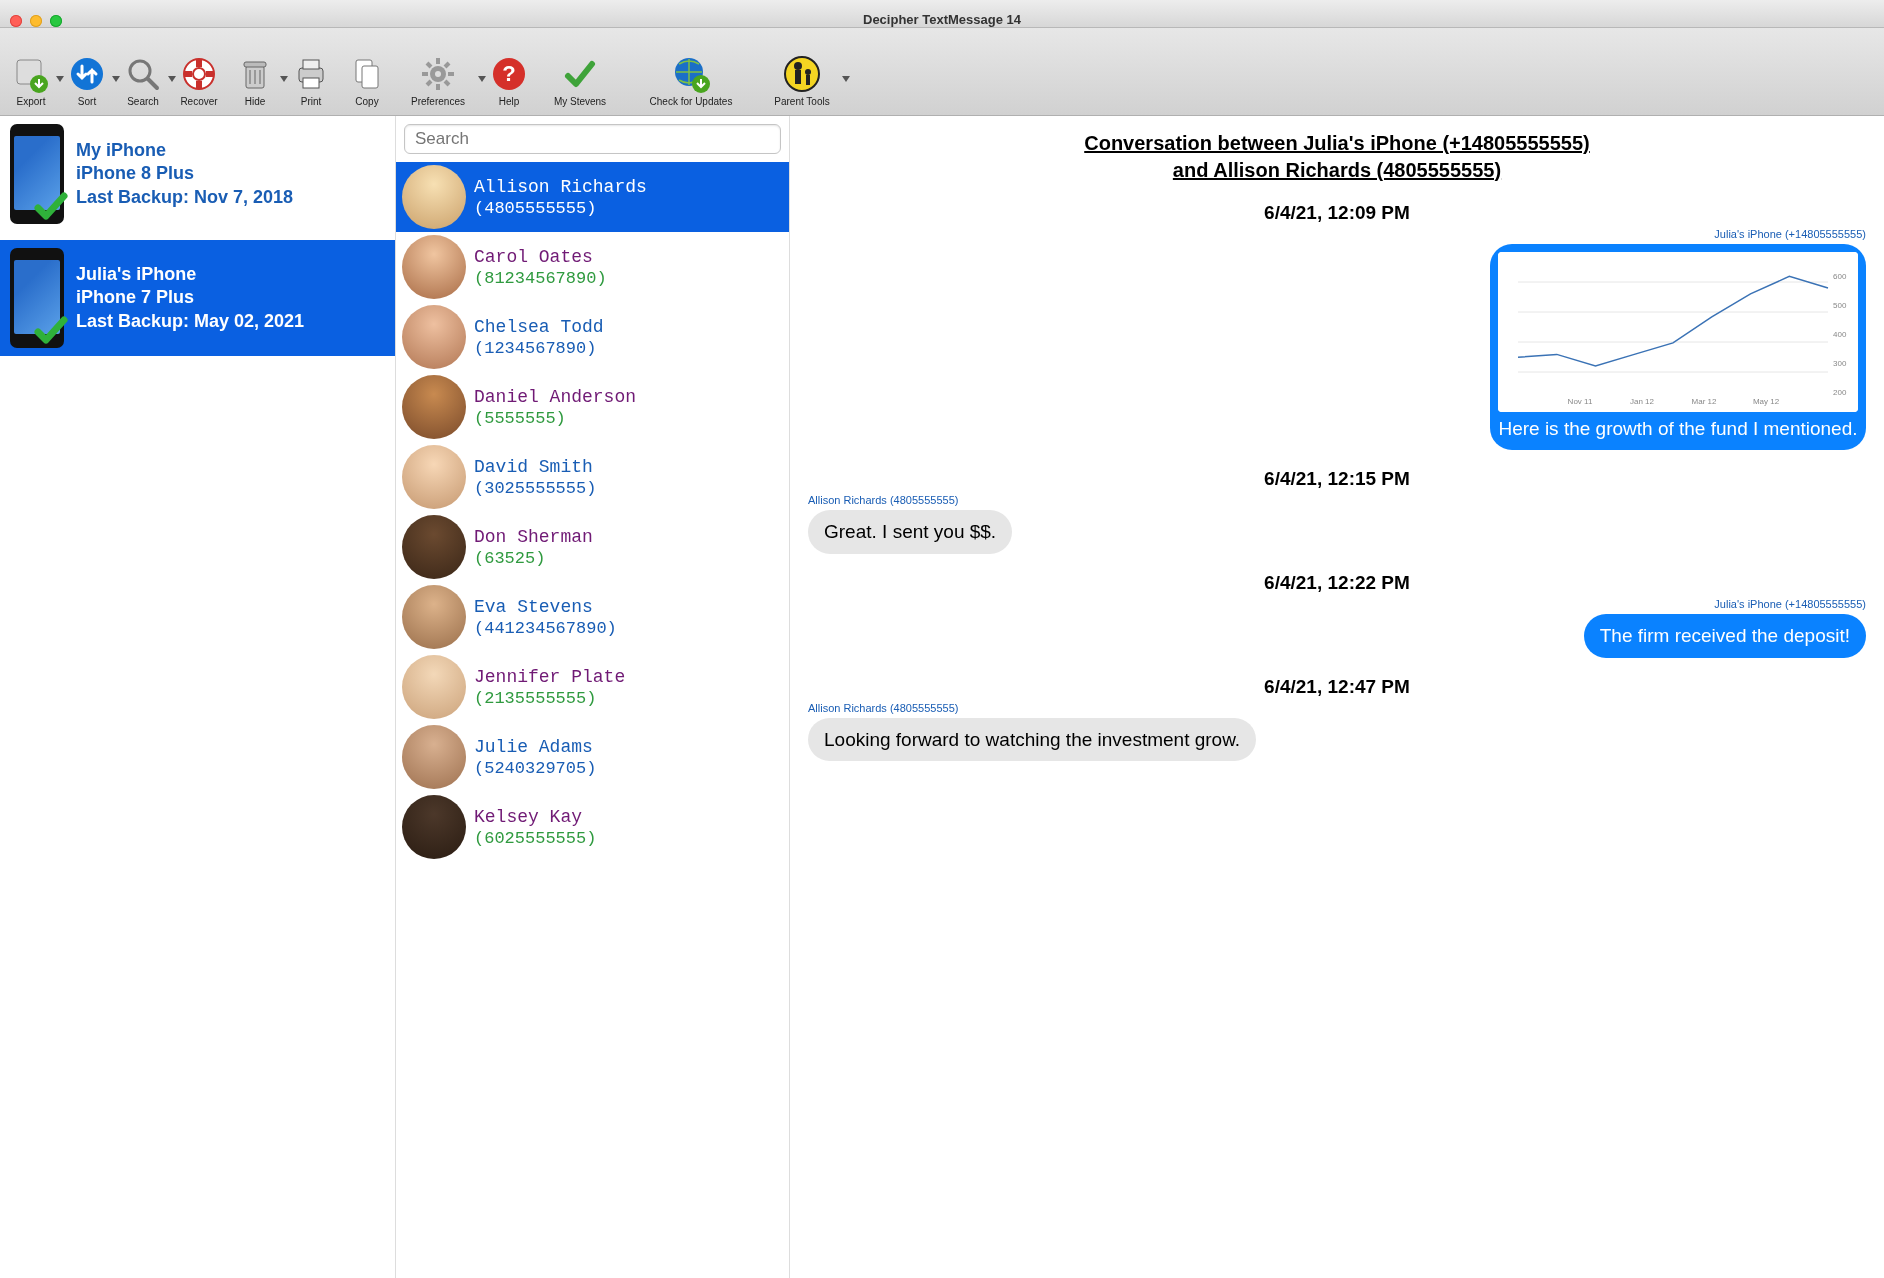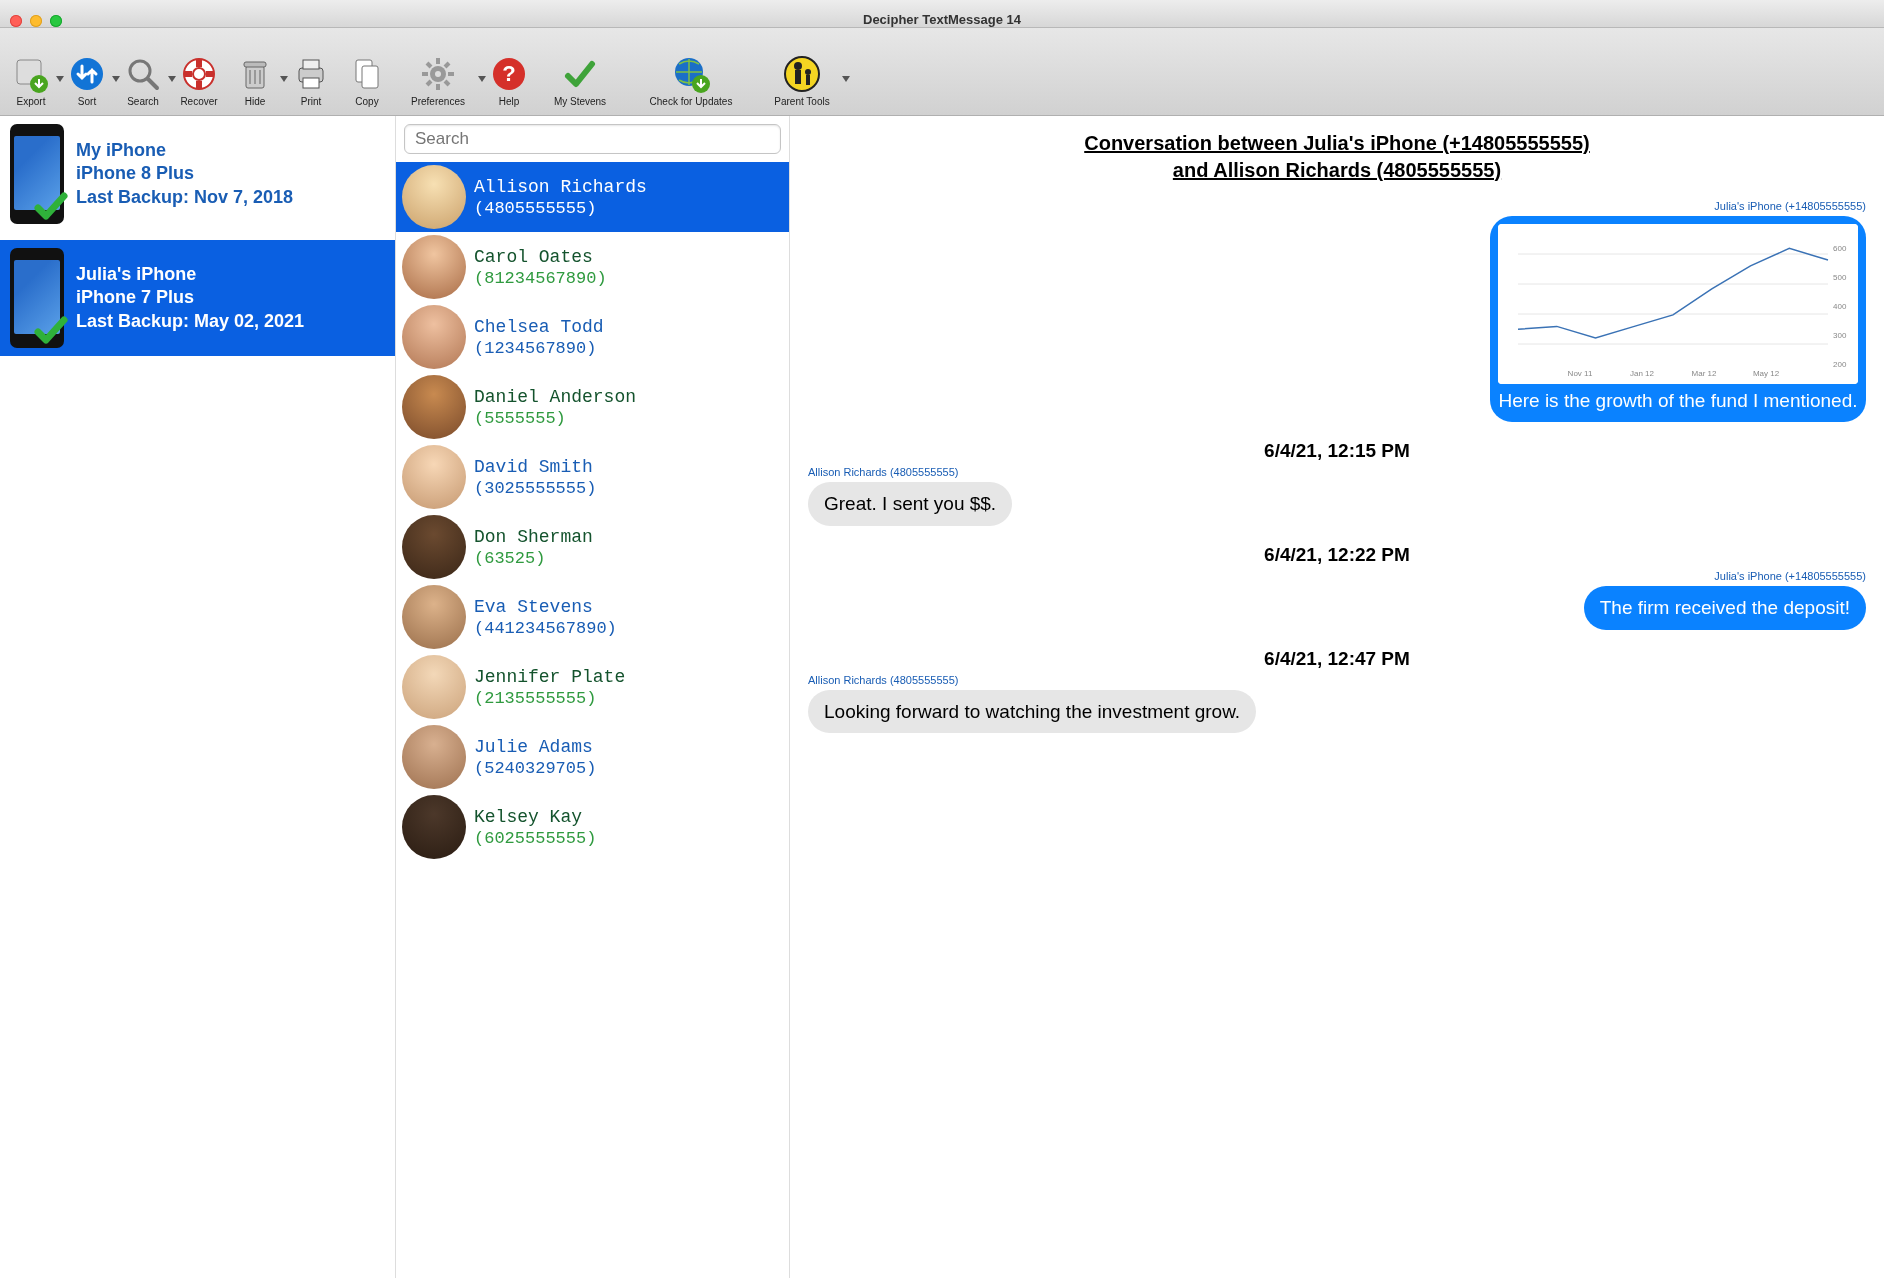--- a/index.html
+++ b/index.html
@@ -43,21 +43,21 @@
   
   .searchwrap { padding:8px; }
   .search { width:100%; height:30px; border:1px solid #c5c5c5; border-radius:6px; padding:0 10px; font-size:17px; color:#888; background:#fff; box-shadow:inset 0 1px 2px rgba(0,0,0,.1); }
   .contact { display:flex; align-items:center; gap:8px; padding:0 6px; height:70px; }
   .contact.sel { background:#0a60e1; }
   .avatar { width:64px; height:64px; border-radius:50%; background:#ccc center/cover no-repeat; flex-shrink:0; }
   .cinfo { display:flex; flex-direction:column; justify-content:center;font-family:Liberation Mono, monospace; }
   .cname { font-size:18px; font-weight:500; }
   .cphone { font-size:17px; margin-top:2px; }
   .contact:not(.sel) .cname.blue { color:#195db4; }
-  .contact:not(.sel) .cname.green { color:#14532d; }
+  .contact:not(.sel) .cname.green { color:#701a75; }
   .contact:not(.sel) .cphone.blue { color:#195db4; }
   .contact:not(.sel) .cphone.green { color:#2f9a3f; }
   .contact.sel .cname, .contact.sel .cphone { color:#fff; }
 
   
   .conv-title { text-align:center; font-size:20px; font-weight:700; text-decoration:underline; margin:4px 0 16px 0; line-height:1.35; }
   .ts { text-align:center; font-size:19px; font-weight:700; margin:18px 0 4px 0; }
   .sender { font-size:11px; color:#195db4; margin-bottom:4px; }
   .sender.right { text-align:right; }
   .row { display:flex; margin-bottom:6px; }
@@ -337,20 +337,21 @@
       </div>
     </div>
   </div>
 
   <div class="col right">
     <div class="conv-title">
       <span>Conversation between Julia's iPhone (+14805555555)</span><br>
       <span>and Allison Richards (4805555555)</span>
     </div>
 
+    <div class="ts">6/4/21, 12:09 PM</div>
     <div class="sender right">Julia's iPhone (+14805555555)</div>
     <div class="row rightmsg">
       <div class="imgbubble">
         <svg class="chart" viewBox="0 0 360 160" preserveAspectRatio="none">
           <rect x="0" y="0" width="360" height="160" fill="#fff"></rect>
           <g stroke="#e6e6e6" stroke-width="1">
             <line x1="20" y1="30" x2="330" y2="30"></line>
             <line x1="20" y1="60" x2="330" y2="60"></line>
             <line x1="20" y1="90" x2="330" y2="90"></line>
             <line x1="20" y1="120" x2="330" y2="120"></line>

